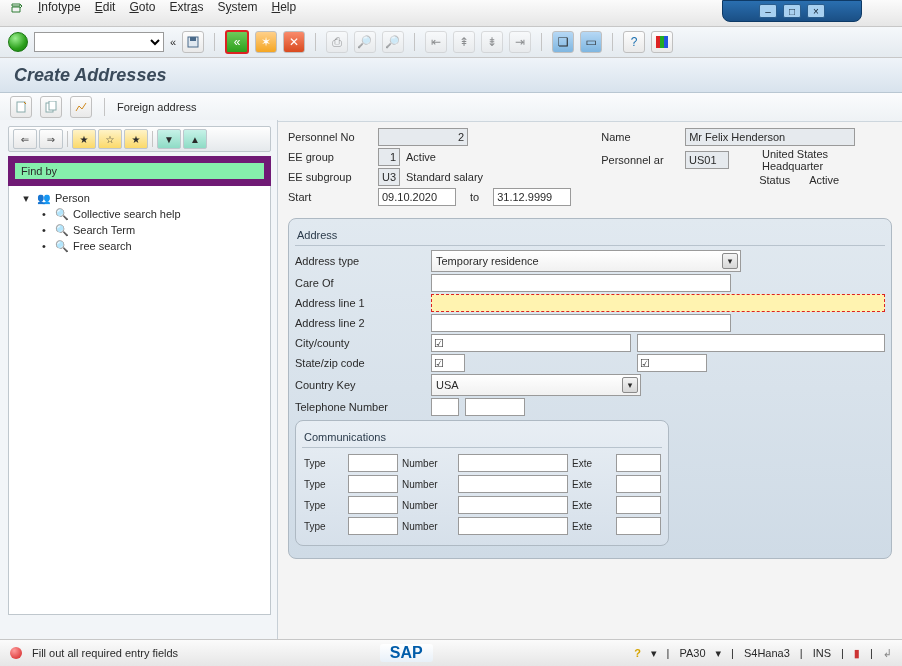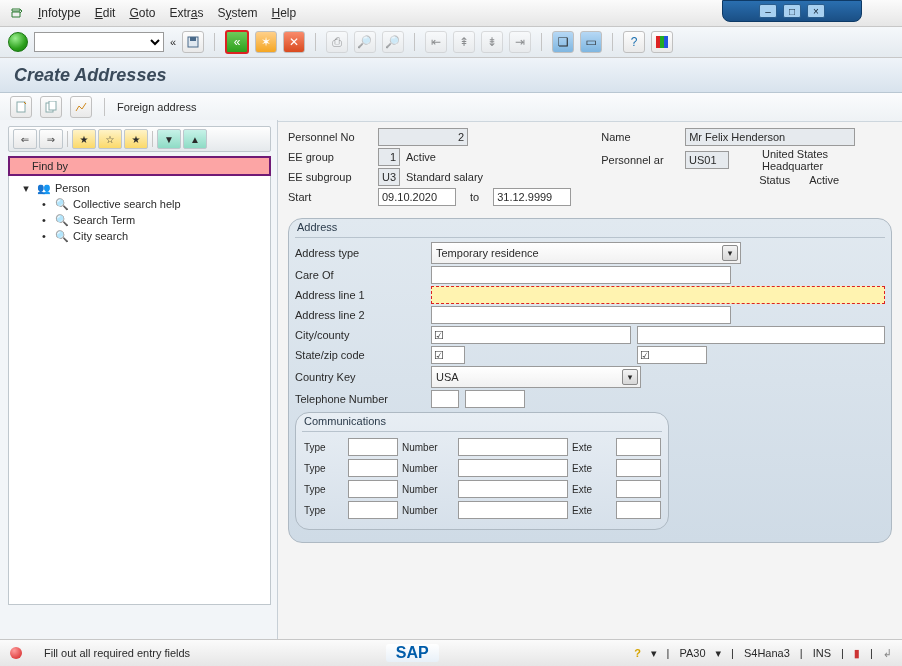--- a/index.html
+++ b/index.html
@@ -1,19 +1,19 @@
 <!DOCTYPE html>
 <html><head>
 <meta charset="utf-8">
 <style>
 html,body{margin:0;padding:0;font-family:Arial,Helvetica,sans-serif;font-size:11px;color:#2a2a2a;background:#f4f4f4}
 .window{width:902px;height:666px;background:#f4f4f4;position:relative;overflow:hidden;box-sizing:border-box}
 .title-tab{position:absolute;right:40px;top:0;width:140px;height:22px;background:linear-gradient(#2a6fb0,#1a4f85);border-radius:0 0 8px 8px;border:1px solid #0e3a66;box-sizing:border-box;display:flex;align-items:center;justify-content:center;gap:6px;padding:0 8px}
 .title-tab .wbtn{width:16px;height:12px;background:#a8d0f0;border:1px solid #2a5d8d;border-radius:2px;display:flex;align-items:center;justify-content:center;font-size:10px;color:#123}
-.menubar{height:26px;background:linear-gradient(#fbfbfb,#e6e6e6);border-bottom:1px solid #c7c7c7;display:flex;align-items:center;padding:0 8px;gap:14px;font-size:12px}
+.menubar{height:26px;background:linear-gradient(#fbfbfb,#e6e6e6);border-bottom:1px solid #c7c7c7;display:flex;align-items:flex-start;padding:0 8px;gap:14px;font-size:12px}
 .menubar .menu{color:#2a2a2a;border-bottom:1px solid transparent;cursor:default}
 .menubar .menu u{text-decoration:underline}
 .menu-icon{width:16px;height:16px;display:inline-flex;align-items:center;justify-content:center;color:#178a2a}
 .toolbar{height:30px;background:linear-gradient(#f5f8fb,#e4eaef);border-bottom:1px solid #c7c7c7;display:flex;align-items:center;padding:0 8px;gap:6px}
 .toolbar .sep{width:1px;height:18px;background:#c4c4c4;margin:0 4px}
 .tb-btn{width:20px;height:20px;border:1px solid #c0c0c0;border-radius:3px;background:linear-gradient(#fdfdfd,#e9e9e9);display:flex;align-items:center;justify-content:center;font-size:12px}
 .tb-btn.red{background:linear-gradient(#f98b6c,#d94a1f);color:#fff}
 .tb-btn.orange{background:linear-gradient(#ffd08a,#f5a623);color:#fff}
 .tb-btn.blue{background:linear-gradient(#b6d8f5,#7fb6e0)}
 .tb-btn.redborder{border:2px solid #d22;background:linear-gradient(#6ecb5a,#2ca01c);color:#fff}
@@ -23,44 +23,44 @@
 .subtoolbar{height:28px;background:linear-gradient(#fbfcfd,#eef2f5);border-bottom:1px solid #cdd6dd;display:flex;align-items:center;padding:0 10px;gap:8px}
 .subtoolbar .sep{width:1px;height:18px;background:#c4c4c4;margin:0 4px}
 .subtoolbar .txt{color:#2a2a2a}
 .body-area{position:absolute;top:120px;left:0;right:0;bottom:26px;display:flex}
 .sidebar{width:278px;border-right:1px solid #c7cfd6;padding:6px 6px 6px 8px;box-sizing:border-box;background:#f2f5f8}
 .side-nav{height:24px;background:linear-gradient(#fefefe,#e5e9ec);border:1px solid #bfc7cd;border-radius:2px;display:flex;align-items:center;padding:0 4px;gap:2px}
 .side-nav .nbtn{width:22px;height:18px;border:1px solid #bfc7cd;border-radius:2px;background:linear-gradient(#fdfdfd,#e9e9e9);display:flex;align-items:center;justify-content:center;font-size:10px}
 .side-nav .nbtn.gold{background:linear-gradient(#fff3c7,#fbd96a)}
 .side-nav .nbtn.teal{background:linear-gradient(#c7f2e8,#8edbc5)}
 .side-nav .nsep{width:1px;height:16px;background:#c4c4c4;margin:0 2px}
-.findby{margin-top:4px;border:2px solid #701a75;background:#fca5a5;padding:2px 22px;font-size:11px}
+.findby{margin-top:4px;border:7px solid #701a75;background:#86efac;padding:2px 6px;font-size:11px}
 .tree{background:#fff;border:1px solid #bfc7cd;border-top:none;padding:4px 6px;min-height:420px}
 .tree .row{display:flex;align-items:center;gap:4px;padding:1px 0}
 .tree .l1{padding-left:4px}
 .tree .l2{padding-left:22px}
 .ticon{width:14px;height:14px;display:inline-flex;align-items:center;justify-content:center;font-size:11px}
 .person-ico{color:#d08a1e}
 .bino-ico{color:#2a7bb0}
 .main{flex:1;padding:6px 10px 6px 10px;box-sizing:border-box;overflow:auto}
 .text-field{border:1px solid #9a9a9a;background:#eef2f5;height:18px;padding:0 3px;box-sizing:border-box;display:flex;align-items:center}
 .text-field.ro{background:#e6eaee}
 .text-field.right{justify-content:flex-end}
 .text-field.edit{background:#fff}
-.group{border:1px solid #aeb9c3;background:linear-gradient(#e1e9f0,#cfdbe6);border-radius:14px;padding:0 6px 8px 6px;margin-bottom:4px}
+.group{border:1px solid #aeb9c3;background:linear-gradient(#e1e9f0,#cfdbe6);border-radius:8px;padding:8px 6px 8px 6px;margin-bottom:4px}
 .group .gtitle{font-size:11px;color:#2a3a4a;margin-bottom:4px;padding:2px 2px 4px 2px;border-bottom:1px solid #b8c3cd}
 .form-row{display:flex;align-items:center;margin:2px 0;gap:6px}
 .form-row .flbl{width:130px}
 .sel{height:20px;background:linear-gradient(#fff,#f1f1f1);border:1px solid #9a9a9a;display:flex;align-items:center;padding:0 4px;position:relative}
 .sel .arrow{position:absolute;right:2px;top:2px;width:14px;height:14px;border:1px solid #8a8a8a;background:linear-gradient(#f4f4f4,#d7d7d7);border-radius:2px;display:flex;align-items:center;justify-content:center;font-size:9px}
 .yellow-required{background:#fff3b0 !important;border:1px dashed #d22 !important}
 .comm-grid{display:grid;grid-template-columns:40px 50px 52px 110px 40px 45px;row-gap:3px;column-gap:4px;align-items:center;padding:2px}
 .comm-grid .cl{font-size:10px}
 .statusbar{position:absolute;left:0;right:0;bottom:0;height:26px;background:linear-gradient(#fbfbfb,#e6e6e6);border-top:1px solid #c7c7c7;display:flex;align-items:center;padding:0 10px;font-size:11px;justify-content:space-between}
-.statusbar .left{display:flex;align-items:center;gap:22px}
+.statusbar .left{display:flex;align-items:center;gap:10px}
 .statusbar .right{display:flex;align-items:center;gap:10px}
 .err-dot{width:12px;height:12px;border-radius:50%;background:radial-gradient(circle at 35% 30%,#ff9b9b,#d21f1f)}
 .sap-logo{font-weight:bold;font-size:16px;color:#005ca9;background:linear-gradient(#fff,#e8f0f8);padding:0 10px;border-radius:3px}
 svg{display:block}
 </style>
 </head>
 <body>
 
 <div class="window">
 
@@ -172,21 +172,21 @@
           <span>Collective search help</span>
         </div>
         <div class="row l2">
           <span class="ticon">•</span>
           <span class="ticon bino-ico">🔍</span>
           <span>Search Term</span>
         </div>
         <div class="row l2">
           <span class="ticon">•</span>
           <span class="ticon bino-ico">🔍</span>
-          <span>City search</span>
+          <span>Free search</span>
         </div>
       </div>
     </div>
 
     <div class="main">
 
       <div style="display:flex;gap:30px">
         <div>
           <div class="form-row">
             <span class="lbl" style="width:84px">Personnel No</span>

